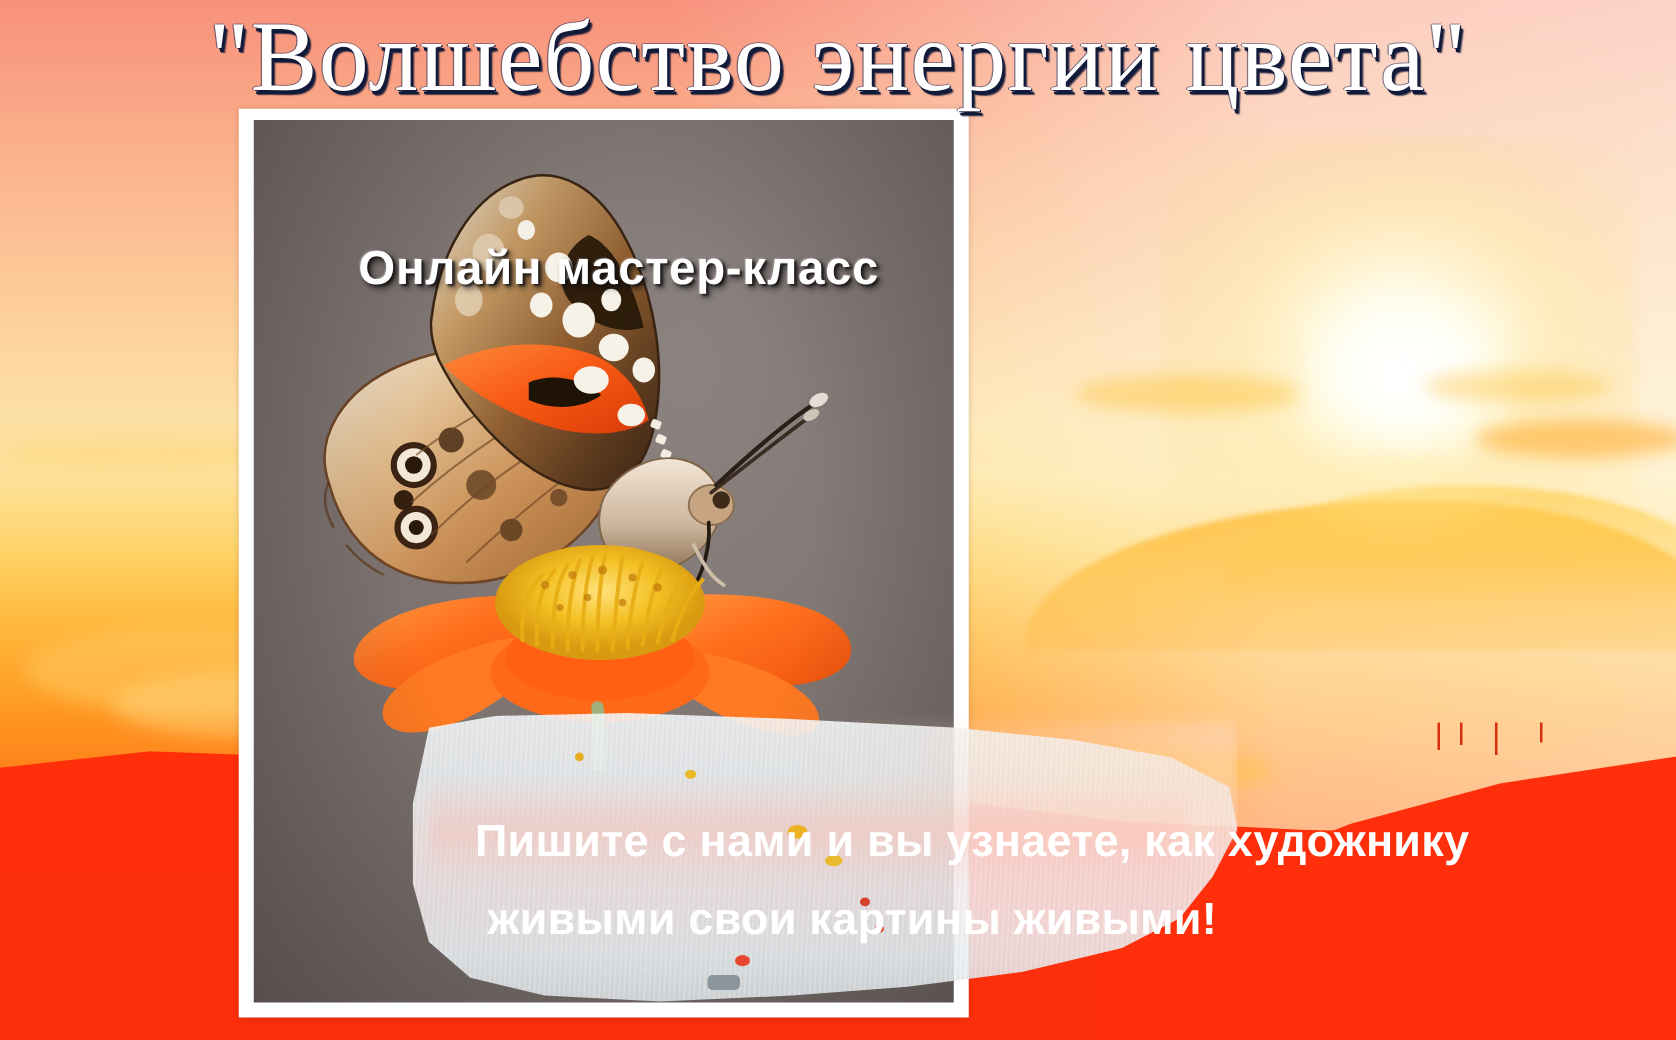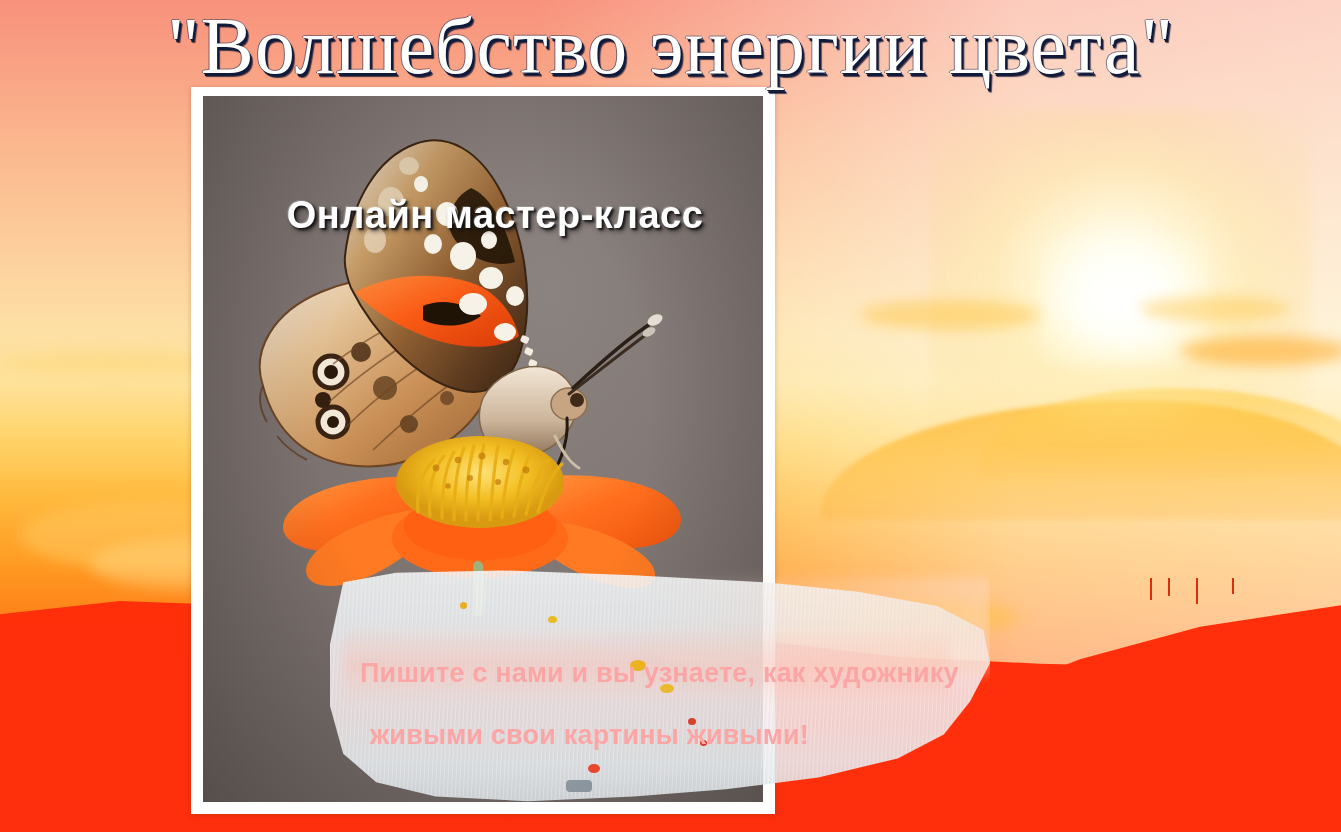--- a/index.html
+++ b/index.html
@@ -187,23 +187,23 @@
     font-weight:bold;
     color:#ffffff;
     letter-spacing:.5px;
     white-space:nowrap;
     text-shadow:
       2px 2px 2px rgba(20,18,18,.85),
       3px 3px 5px rgba(20,18,18,.7),
       -1px -1px 1px rgba(255,255,255,.25);
   }
   .tagline{
-    position:absolute;left:360px;top:642px;width:760px;
-    color:#fca5a5;
-    font-size:27px;
+    position:absolute;left:380px;top:642px;width:760px;
+    color:#ffffff;
+    font-size:36px;
     font-weight:bold;
     line-height:62px;
     letter-spacing:.2px;
     white-space:nowrap;
   }
   .tagline .ln2{display:block;padding-left:10px;}
 </style>
 </head>
 <body>
 

